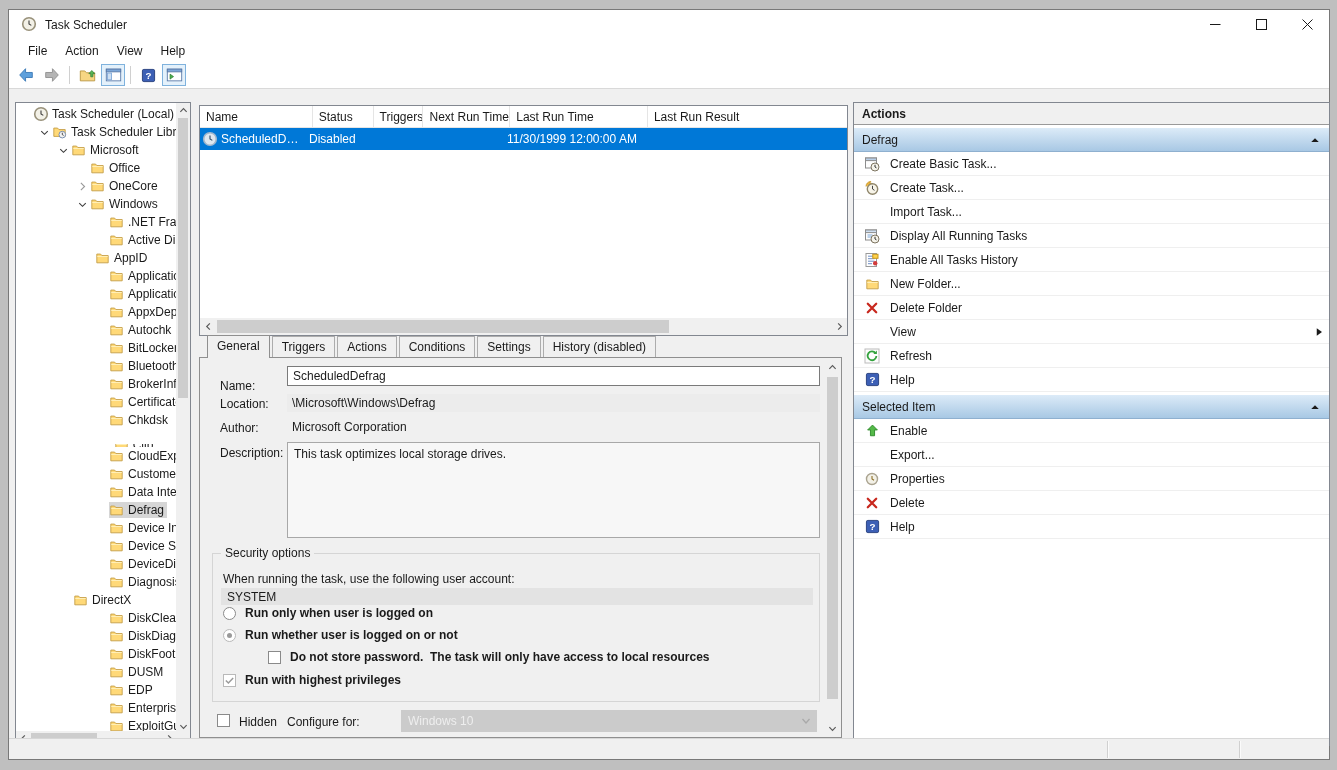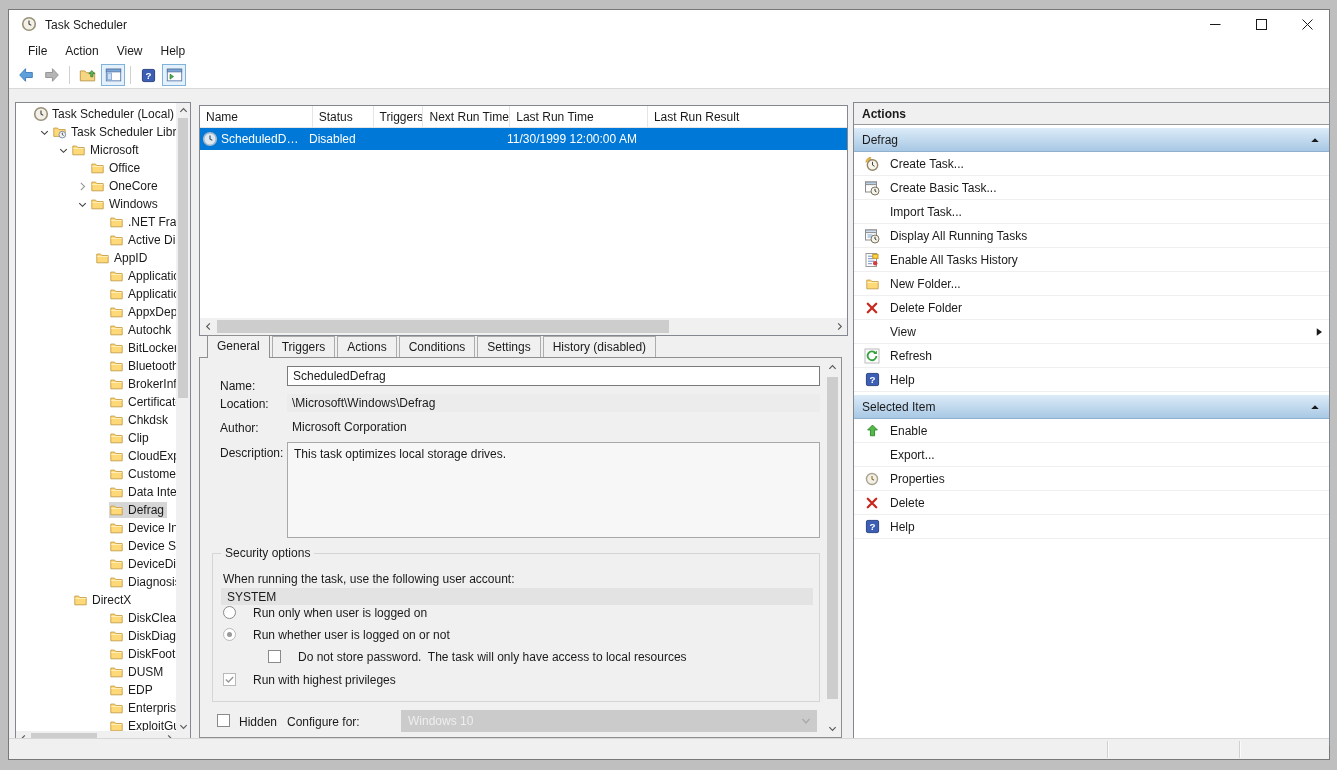--- a/index.html
+++ b/index.html
@@ -57,21 +57,21 @@
   .flabel{position:absolute;left:20px;white-space:nowrap;}
   .fval{position:absolute;white-space:nowrap;}
   #f-name-box{left:87px;top:8px;width:533px;height:20px;background:#fff;border:1px solid #7a7a7a;display:flex;align-items:center;padding-left:5px;}
   #f-loc-box{left:87px;top:36px;width:533px;height:18px;background:#ececec;display:flex;align-items:center;padding-left:5px;}
   #f-author{left:92px;top:62px;}
   #f-desc-box{left:87px;top:84px;width:533px;height:96px;background:#f7f7f7;border:1px solid #a8a8a8;padding:4px 6px;}
   #secgroup{position:absolute;left:12px;top:195px;width:608px;height:149px;border:1px solid #d5d5d5;}
   #secgroup-label{position:absolute;left:8px;top:-8px;background:#f0f0f0;padding:0 4px;}
   #sec-hint{position:absolute;left:10px;top:18px;}
   #sec-account{position:absolute;left:8px;top:34px;width:592px;height:17px;background:#e3e3e3;display:flex;align-items:center;padding-left:6px;}
-  .optrow{position:absolute;display:flex;gap:17px;white-space:pre;}
+  .optrow{position:absolute;display:flex;align-items:center;gap:9px;white-space:pre;font-weight:bold;}
   .radio{width:13px;height:13px;border-radius:50%;border:1px solid #8a8a8a;background:#fff;position:relative;flex:0 0 13px;}
   .radio.dis{border-color:#b9b9b9;}
   .radio.on::after{content:"";position:absolute;left:3px;top:3px;width:5px;height:5px;border-radius:50%;background:#9a9a9a;}
   .checkbox{width:13px;height:13px;border:1px solid #8a8a8a;background:#fff;display:flex;align-items:center;justify-content:center;flex:0 0 13px;}
   .checkbox.dis{border-color:#b9b9b9;}
   #bottomrow{position:absolute;left:0px;top:352px;width:640px;height:24px;}
   #cfg-select{position:absolute;left:201px;top:0px;width:416px;height:22px;background:#cbcbcb;color:#eeeeee;display:flex;align-items:center;padding-left:7px;}
   #cfg-chev{position:absolute;right:6px;top:6px;}
   #props-vscroll{left:625px;top:2px;width:15px;height:376px;}
   
@@ -411,21 +411,21 @@
               <span class="tree-sw">
                 <span class="tree-ico">
                   <svg viewBox="0 0 16 16" width="15" height="14">
                     <path d="M1.5 13.5v-10h4.3l1.5 1.7H14.5v8.3z" fill="#ffd978" stroke="#c29b45"></path>
                     <path d="M2 6.3h12" stroke="#fff2c0"></path>
                   </svg>
                 </span>
                 <span class="tree-label">Chkdsk</span>
               </span>
             </div>
-            <div class="tree-row" style="padding-left: 78px;">
+            <div class="tree-row" style="padding-left: 78px; flex-direction: column;">
               <span class="tree-chev"></span>
               <span class="tree-sw">
                 <span class="tree-ico">
                   <svg viewBox="0 0 16 16" width="15" height="14">
                     <path d="M1.5 13.5v-10h4.3l1.5 1.7H14.5v8.3z" fill="#ffd978" stroke="#c29b45"></path>
                     <path d="M2 6.3h12" stroke="#fff2c0"></path>
                   </svg>
                 </span>
                 <span class="tree-label">Clip</span>
               </span>
@@ -795,37 +795,37 @@
               <span class="grow"></span>
               <span>
                 <svg viewBox="0 0 16 16" width="12" height="12">
                   <path d="M3 10.5l5-5 5 5z" fill="#1a1a1a"></path>
                 </svg>
               </span>
             </div>
             <div class="aitem">
               <span class="aico">
                 <svg viewBox="0 0 16 16" width="16" height="16">
-                  <path d="M2 6.5C2 3.7 4 1.6 6.8 1.4L5.6 3.2l3 .3" fill="#f0b73c" stroke="#c08f1f" stroke-width=".8"></path>
-                  <circle cx="8.5" cy="9" r="5.2" fill="#f7f4e8" stroke="#8f866b" stroke-width="1.4"></circle>
-                  <path d="M8.5 5.8V9l2 1.3" stroke="#444" fill="none"></path>
-                </svg>
-              </span>
-              <span class="albl">Create Task...</span>
-            </div>
-            <div class="aitem">
-              <span class="aico">
-                <svg viewBox="0 0 16 16" width="16" height="16">
                   <rect x="1.5" y="2" width="11" height="10" fill="#fdfdfd" stroke="#8c8c8c"></rect>
                   <rect x="1.5" y="2" width="11" height="2.6" fill="#b8cfe8" stroke="#8c8c8c"></rect>
                   <circle cx="11" cy="11" r="4" fill="#f5f3ea" stroke="#7d7460"></circle>
                   <path d="M11 8.8V11l1.5.9" stroke="#333" fill="none"></path>
                 </svg>
               </span>
               <span class="albl">Create Basic Task...</span>
+            </div>
+            <div class="aitem">
+              <span class="aico">
+                <svg viewBox="0 0 16 16" width="16" height="16">
+                  <path d="M2 6.5C2 3.7 4 1.6 6.8 1.4L5.6 3.2l3 .3" fill="#f0b73c" stroke="#c08f1f" stroke-width=".8"></path>
+                  <circle cx="8.5" cy="9" r="5.2" fill="#f7f4e8" stroke="#8f866b" stroke-width="1.4"></circle>
+                  <path d="M8.5 5.8V9l2 1.3" stroke="#444" fill="none"></path>
+                </svg>
+              </span>
+              <span class="albl">Create Task...</span>
             </div>
             <div class="aitem">
               <span class="aico"></span>
               <span class="albl">Import Task...</span>
             </div>
             <div class="aitem">
               <span class="aico">
                 <svg viewBox="0 0 16 16" width="16" height="16">
                   <rect x="1.5" y="2" width="11" height="10" fill="#fdfdfd" stroke="#8c8c8c"></rect>
                   <rect x="1.5" y="2" width="11" height="2.6" fill="#cfe0f2" stroke="#8c8c8c"></rect>

